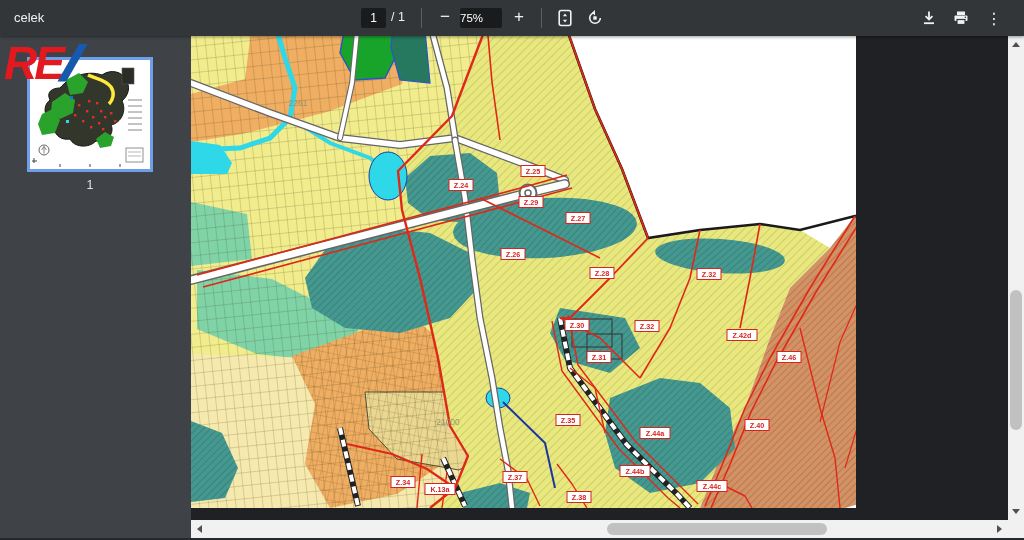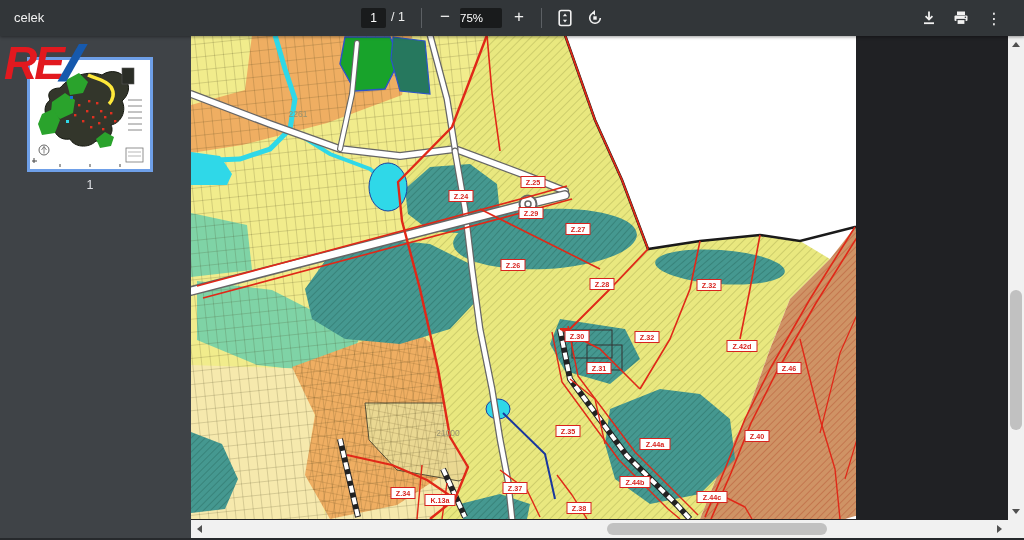--- a/index.html
+++ b/index.html
@@ -43,21 +43,21 @@
     color:var(--c-remax_red);white-space:nowrap;}
   .remax .slash{color:var(--c-remax_blue);font-size:50px;font-weight:bold;
     display:inline-block;transform:scaleX(1.5);margin:0 1px;}
   .thumb{position:absolute;left:27px;top:21px;width:126px;height:115px;
     background:var(--c-page_bg);border:3px solid var(--c-thumb_border);cursor:pointer;}
   .thumb svg{display:block;}
   .thumb-num{position:absolute;left:27px;top:142px;width:126px;text-align:center;
     color:#dfe1e5;font-size:12.5px;}
 
   
-  .viewer{position:absolute;left:191px;top:35px;width:665px;height:484px;
+  .viewer{position:absolute;left:191px;top:24px;width:665px;height:484px;
     background:#525659;overflow:hidden;}
   .viewer svg{display:block;}
 
   
   .vscroll{position:absolute;left:1008px;top:36px;width:16px;height:484px;
     background:var(--c-scroll_track);z-index:20;}
   .vthumb{position:absolute;left:2px;top:254px;width:12px;height:140px;
     background:var(--c-scroll_thumb);border-radius:6px;}
   .hscroll{position:absolute;left:191px;top:520px;width:817px;height:18px;
     background:var(--c-scroll_track);z-index:20;}

